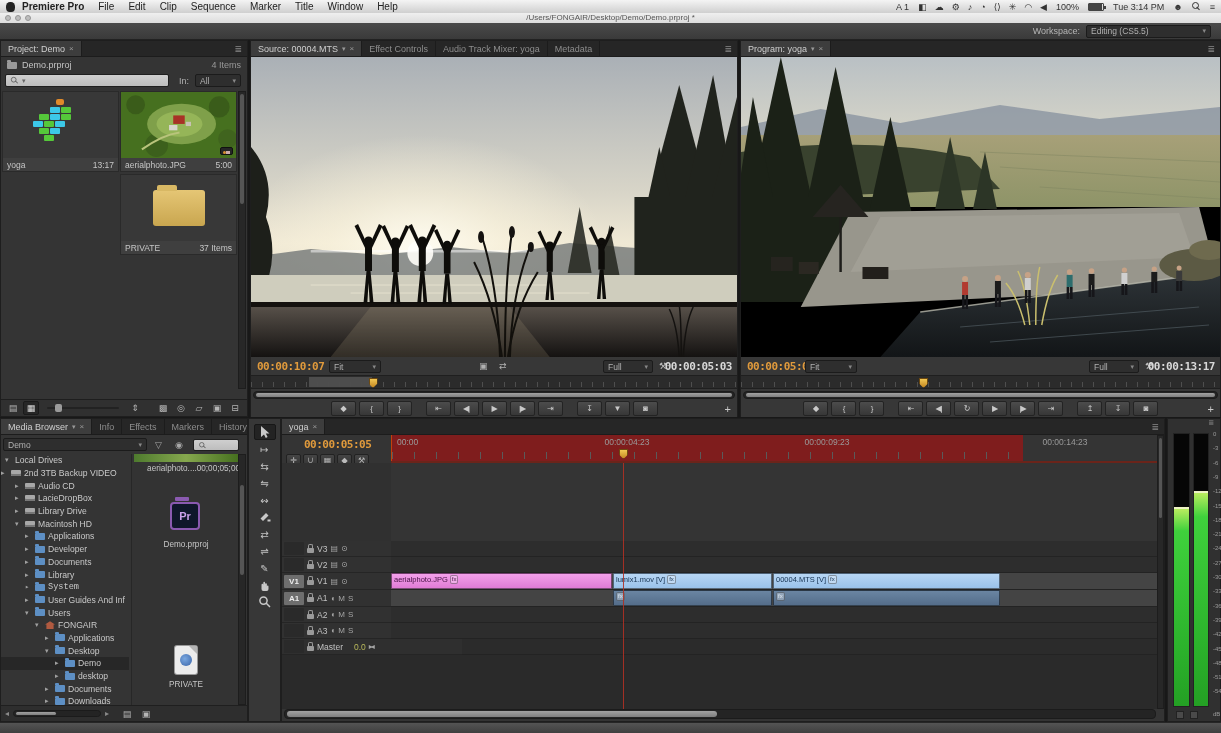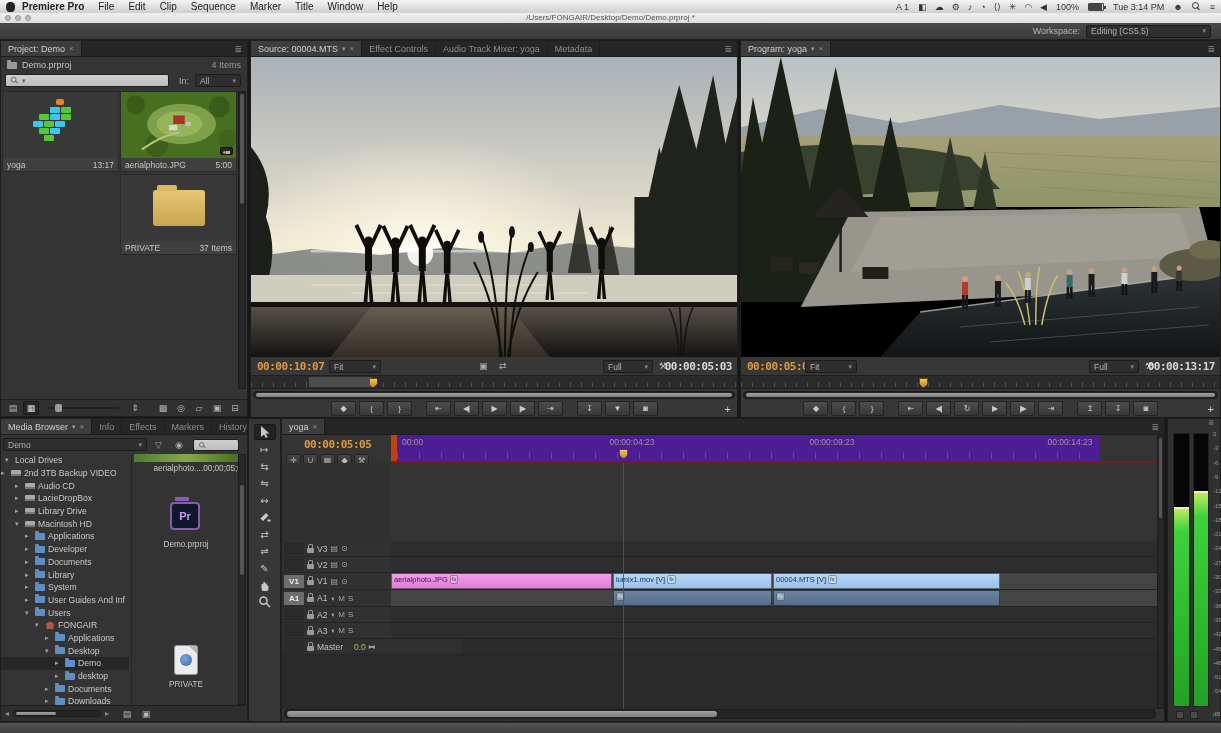--- a/index.html
+++ b/index.html
@@ -638,21 +638,21 @@
       <div class="trow" style="padding-left: 24px;">
         <span class="tarrow">▸</span>
         <span class="ti-folder"></span>
         <span>Documents</span>
       </div>
       <div class="trow" style="padding-left: 24px;">
         <span class="tarrow">▸</span>
         <span class="ti-folder"></span>
         <span>Library</span>
       </div>
-      <div class="trow" style="padding-left: 24px;">
+      <div class="trow" style="padding-left: 24px; font-family: Liberation Mono, monospace;">
         <span class="tarrow">▸</span>
         <span class="ti-folder"></span>
         <span>System</span>
       </div>
       <div class="trow" style="padding-left: 24px;">
         <span class="tarrow">▸</span>
         <span class="ti-folder"></span>
         <span>User Guides And Inf</span>
       </div>
       <div class="trow" style="padding-left: 24px;">
@@ -692,21 +692,21 @@
       </div>
       <div class="trow" style="padding-left: 44px;">
         <span class="tarrow">▸</span>
         <span class="ti-folder"></span>
         <span>Downloads</span>
       </div>
     </div>
 
   <div style="position:absolute;left:130px;top:35px;width:108px;height:251px;background:#333;border-left:1px solid #272727">
     <div style="position:absolute;left:2px;top:0;width:104px;height:8px;background:linear-gradient(90deg,#4e7a2e,#86a84e,#46701f)"></div>
-    <div style="position:absolute;left:16px;top:10px;width:104px;display:flex;justify-content:center;font-size:8.2px;color:#c6c6c6">
+    <div style="position:absolute;left:4px;top:10px;width:104px;display:flex;justify-content:flex-end;font-size:8.2px;color:#c6c6c6">
       <span>aerialphoto....</span>
       <span>00;00;05;00</span>
     </div>
     <div style="position:absolute;left:38px;top:48px" class="pricon">
         <span>Pr</span>
       </div>
     <div style="position:absolute;left:0;top:86px;width:108px;text-align:center;font-size:8.2px;color:#c6c6c6">Demo.prproj</div>
     <div style="position:absolute;left:43px;top:192px" class="docicon"></div>
     <div style="position:absolute;left:0;top:226px;width:108px;text-align:center;font-size:8.2px;color:#c6c6c6">PRIVATE</div>
   </div>
@@ -777,21 +777,21 @@
         <span>▦</span>
       </div>
       <div class="tltool">
         <span>◆</span>
       </div>
       <div class="tltool">
         <span>⚒</span>
       </div>
     </div>
 
-  <div style="position:absolute;left:109px;top:16px;width:708px;height:28px;background:#4c1d95;border-left:6px solid #c2410c">
+  <div style="position:absolute;left:109px;top:16px;width:632px;height:28px;background:#7f1d1d;border-left:1px solid #c2410c">
     <div id="ruler-labels" style="position:absolute;left:-109px;top:2px;width:884px;height:12px">
         <span class="rlabel left" style="left: 114px;">00:00</span>
         <span class="rlabel" style="left: 344px;">00:00:04:23</span>
         <span class="rlabel" style="left: 544px;">00:00:09:23</span>
         <span class="rlabel" style="left: 782px;">00:00:14:23</span>
       </div>
     <div style="position:absolute;left:0;right:0;bottom:4px;height:7px;background:repeating-linear-gradient(90deg,#5a5a5a 0,#5a5a5a 1px,transparent 1px,transparent 22px)"></div>
   </div>
   <div id="workarea" style="position: absolute; top: 42px; height: 2px; background: rgb(107, 36, 26); left: 109px; width: 768px;"></div>
   <div id="render-segs">

